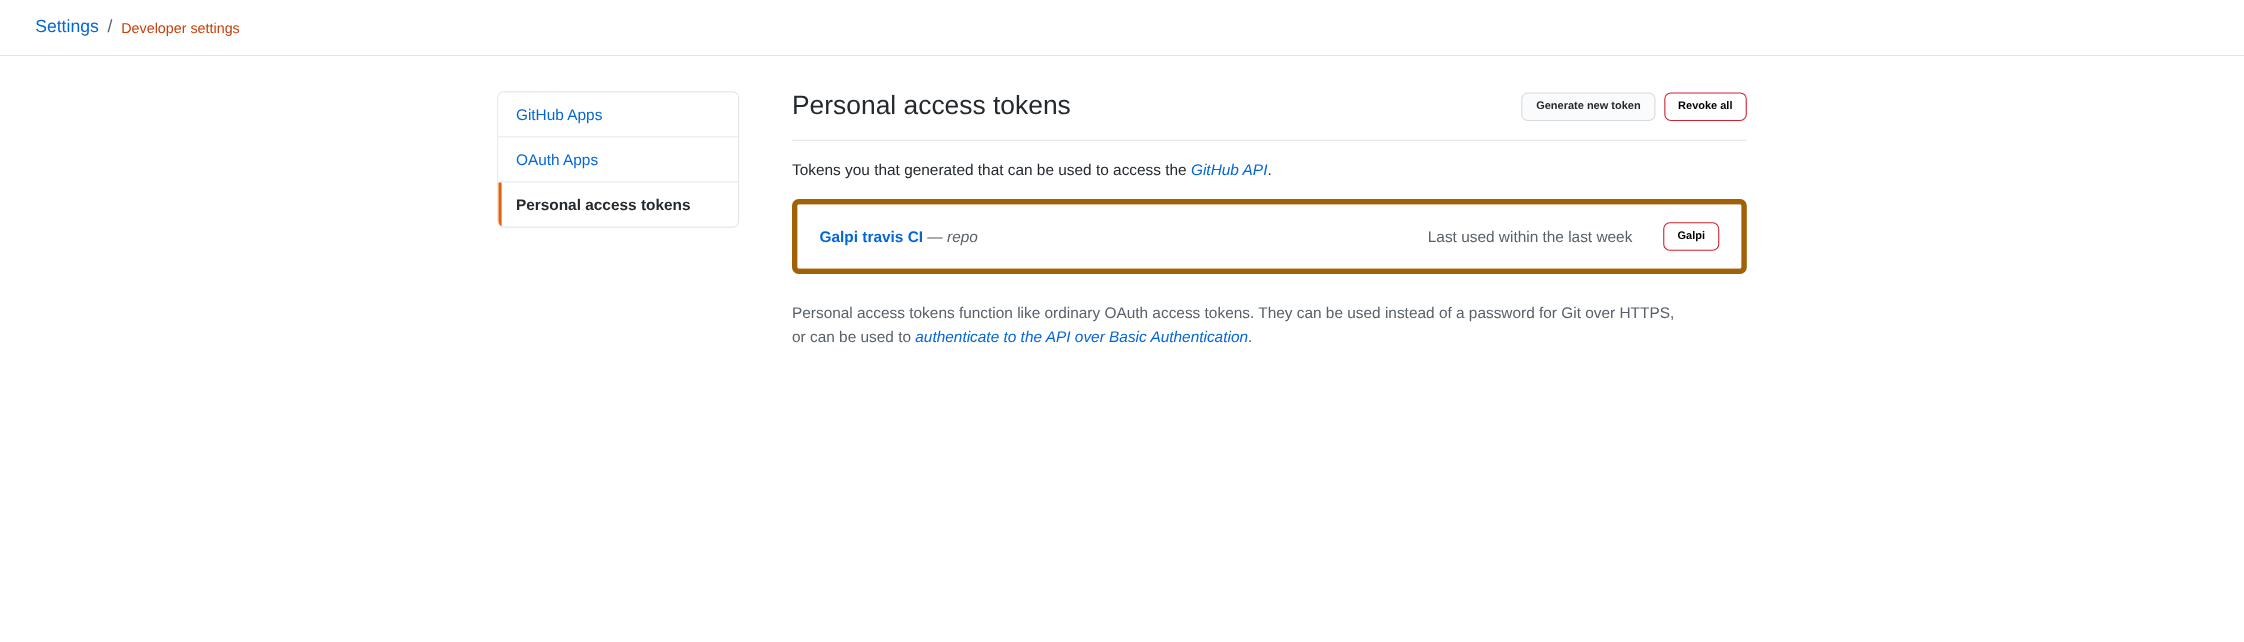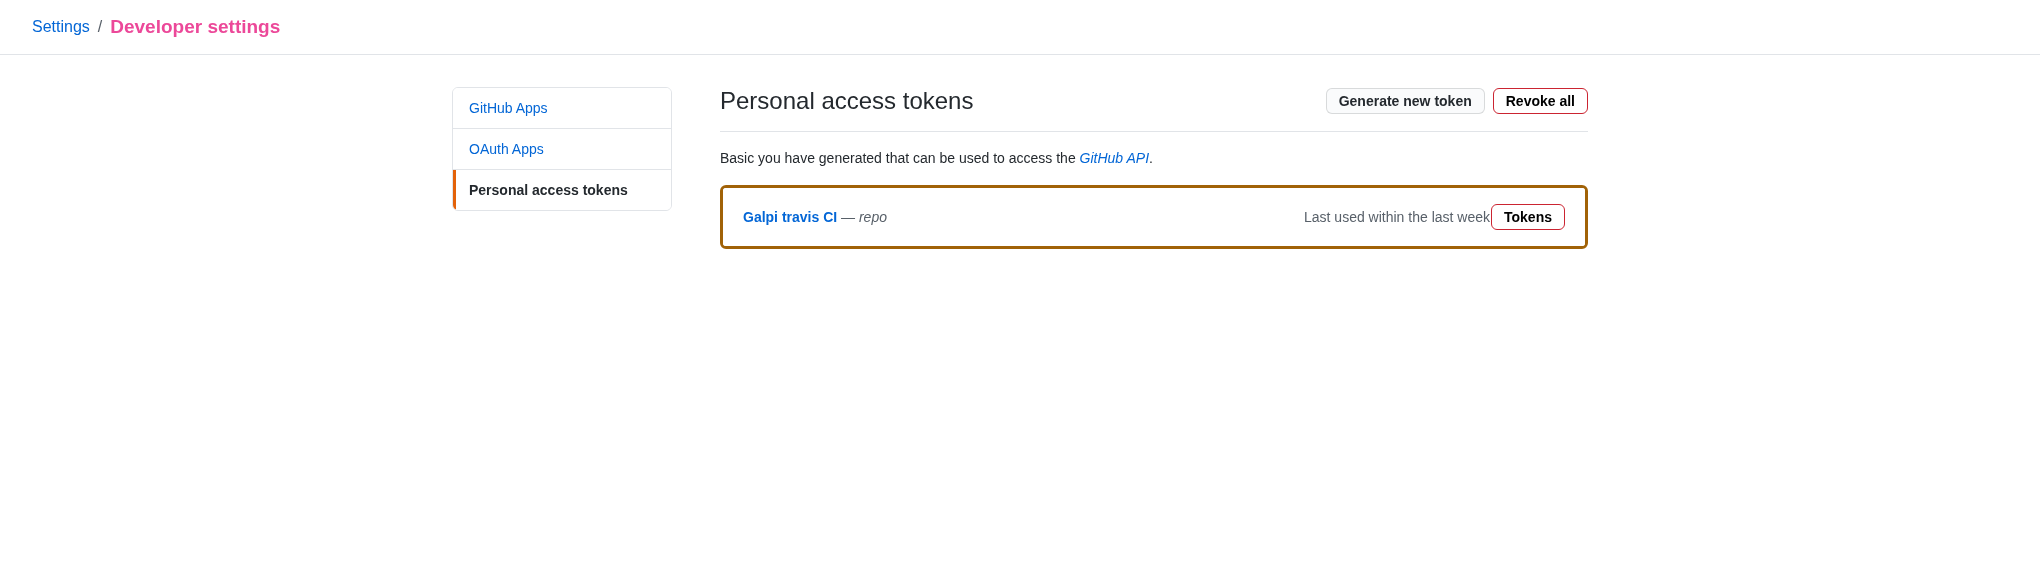--- a/index.html
+++ b/index.html
@@ -19,23 +19,23 @@
     .breadcrumb-link {
       color: #0366d6;
       text-decoration: none;
       font-size: 16px;
     }
     .breadcrumb-separator {
       color: #586069;
       font-size: 16px;
     }
     .breadcrumb-current {
-      font-size: 19px;
-      font-weight: 700;
-      color: #ec4899;
+      font-size: 13px;
+      font-weight: 400;
+      color: #c2410c;
     }
     .main-layout {
       display: flex;
       max-width: 1200px;
       margin: 0 auto;
       padding: 32px 32px;
       gap: 48px;
     }
     .sidebar {
       width: 220px;
@@ -79,21 +79,21 @@
       font-size: 24px;
       font-weight: 400;
       color: #24292e;
     }
     .header-buttons {
       display: flex;
       gap: 8px;
     }
     .btn {
       padding: 2px 12px;
-      font-size: 14px;
+      font-size: 10px;
       font-weight: 600;
       border-radius: 6px;
       cursor: pointer;
       border: 1px solid;
       line-height: 20px;
     }
     .btn-default {
       background: #fafbfc;
       border-color: rgba(27,31,35,.15);
       color: #24292e;
@@ -108,21 +108,21 @@
       color: #24292e;
       margin-bottom: 16px;
       line-height: 1.5;
     }
     .link {
       color: #0366d6;
       text-decoration: none;
       font-style: italic;
     }
     .token-list {
-      border: 3px solid #a16207;
+      border: 5px solid #a16207;
       border-radius: 6px;
       overflow: hidden;
       margin-bottom: 24px;
     }
     .token-item {
       display: flex;
       align-items: center;
       justify-content: space-between;
       padding: 16px 20px;
       background: #fff;
@@ -133,21 +133,21 @@
       color: #0366d6;
     }
     .token-scope {
       font-size: 14px;
       color: #586069;
       font-style: italic;
     }
     .token-right {
       display: flex;
       align-items: center;
-      gap: 1px;
+      gap: 28px;
     }
     .token-last-used {
       font-size: 14px;
       color: #586069;
     }
     .footer-text {
       font-size: 14px;
       color: #586069;
       line-height: 1.6;
       max-width: 900px;
@@ -174,32 +174,36 @@
 
     <div class="content-header">
       <h1 class="page-title">Personal access tokens</h1>
       <div class="header-buttons">
         <button class="btn btn-default">Generate new token</button>
         <button class="btn btn-danger">Revoke all</button>
       </div>
     </div>
 
     <p class="description-text">
-      <span>Basic you have generated that can be used to access the </span><a class="link">GitHub API</a><span>.</span>
+      <span>Tokens you that generated that can be used to access the </span><a class="link">GitHub API</a><span>.</span>
     </p>
 
     <div class="token-list">
       <div class="token-item">
         <div>
           <span class="token-name">Galpi travis CI</span>
           <span class="token-scope"> — </span>
           <span class="token-scope">repo</span>
         </div>
         <div class="token-right">
           <span class="token-last-used">Last used within the last week</span>
-          <button class="btn btn-danger">Tokens</button>
+          <button class="btn btn-danger">Galpi</button>
         </div>
       </div>
     </div>
 
+    <p class="footer-text">
+      <span>Personal access tokens function like ordinary OAuth access tokens. They can be used instead of a password for Git over HTTPS,</span><br>
+      <span>or can be used to </span><a class="link">authenticate to the API over Basic Authentication</a><span>.</span>
+    </p>
 
   </div>
 </div>
 
 </body></html>

